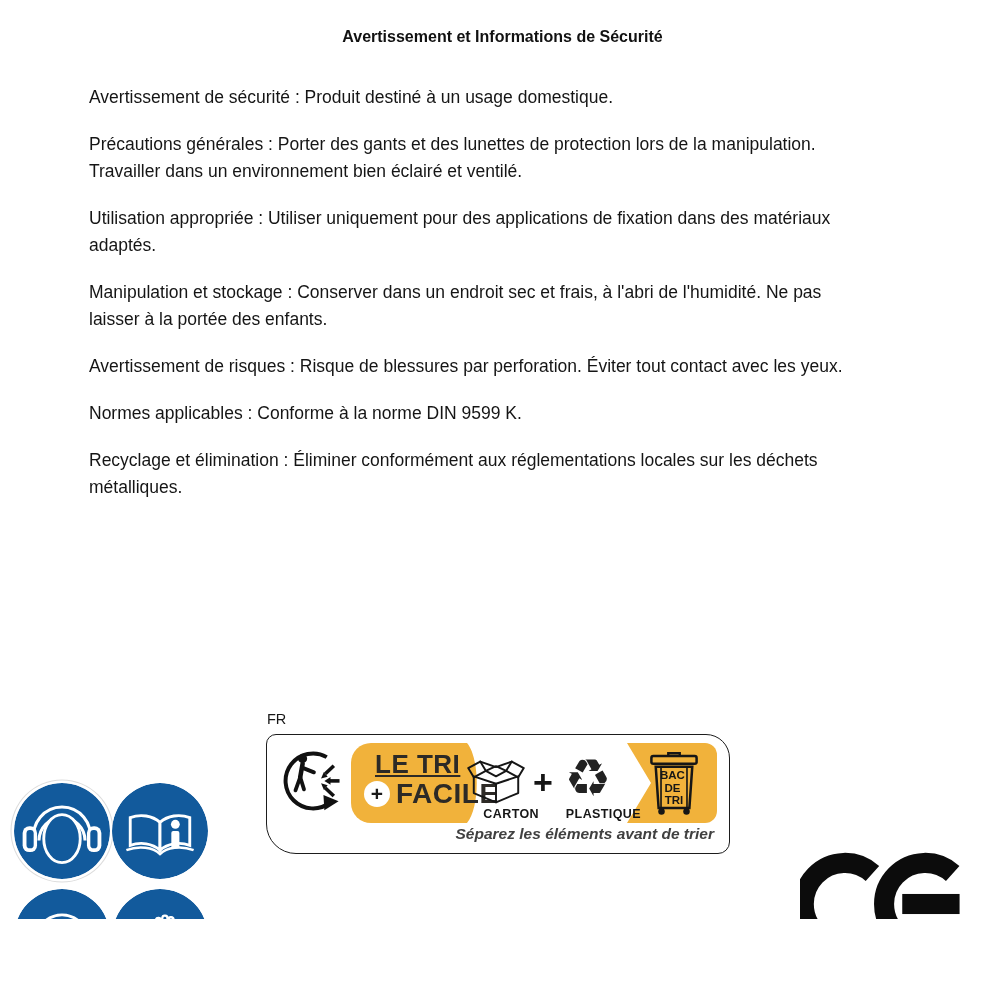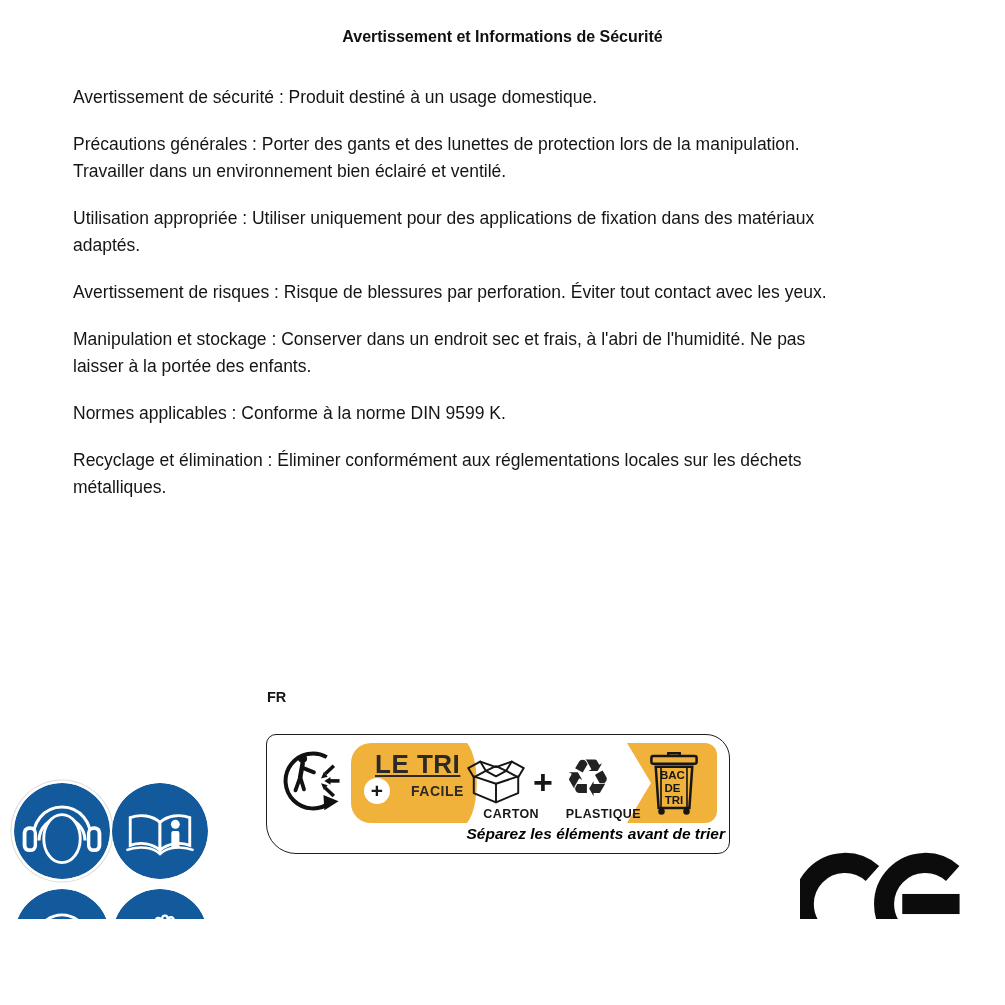--- a/index.html
+++ b/index.html
@@ -3,47 +3,47 @@
 <meta charset="utf-8">
 <style>
   html,body{margin:0;padding:0;background:#ffffff;}
   .page{position:relative;width:1005px;height:919px;background:#ffffff;overflow:hidden;
         font-family:"Liberation Sans",sans-serif;color:#1a1a1a;}
   
   .doc-title{position:absolute;top:28px;left:0;width:100%;text-align:center;
              font-size:16px;font-weight:bold;color:#111;margin:0;}
   
   .paras{position:absolute;left:73px;top:84px;width:900px;}
-  .paras p{margin:0 0 20px 0;font-size:17.5px;line-height:27px;white-space:pre;color:#151515;}
-  
-  .fr-code{position:absolute;left:267px;top:689px;font-size:14.5px;font-weight:bold;color:#161616;}
+  .paras p{margin:0 0 20px 16px;font-size:17.5px;line-height:27px;white-space:pre;color:#151515;}
+  
+  .fr-code{position:absolute;left:267px;top:711px;font-size:14.5px;font-weight:normal;color:#161616;}
   .tri-label{position:absolute;left:266px;top:734px;width:462px;height:118px;background:#fff;
              border:1.5px solid #1d1d1d;border-radius:10px 24px 12px 30px;}
   .triman{position:absolute;left:10px;top:8px;}
   .band{position:absolute;left:84px;top:8px;width:366px;height:80px;background:#F1B23B;
         border-radius:20px 12px 12px 20px;}
   .notch{position:absolute;left:100px;top:0;}
   .headline{position:absolute;left:13px;top:9px;color:#2d2a26;font-weight:bold;}
   .headline .l1{font-size:26px;letter-spacing:.5px;line-height:24px;padding-left:11px;text-decoration:underline;}
   .headline .l2{display:flex;align-items:center;margin-top:2px;}
   .plus-circle{display:inline-flex;align-items:center;justify-content:center;width:26px;height:26px;
                border-radius:50%;background:#fff;color:#1a1a1a;font-size:21px;font-weight:bold;line-height:26px;}
-  .headline .l2 .word{font-size:14px;letter-spacing:.5px;margin-left:21px;}
+  .headline .l2 .word{font-size:28px;letter-spacing:.5px;margin-left:6px;}
   .carton-svg{position:absolute;left:114px;top:13px;}
   .mat-label{position:absolute;top:64px;font-size:12.5px;font-weight:bold;letter-spacing:.4px;
              text-align:right;color:#161616;}
   .carton-label{left:102px;width:86px;}
   .plastique-label{left:194px;width:96px;}
   .plus-sep{position:absolute;left:176px;top:20px;width:32px;text-align:center;
             font-size:34px;font-weight:bold;color:#161616;}
   .recycle-glyph{position:absolute;left:208px;top:6px;width:58px;text-align:center;
                  font-size:52px;line-height:58px;color:#222;font-family:"DejaVu Sans",sans-serif;}
   .bin-svg{position:absolute;left:298px;top:9px;}
-  .tagline{position:absolute;right:4px;top:90px;font-size:15.5px;font-style:italic;
-           font-weight:bold;color:#000000;}
+  .tagline{position:absolute;right:15px;top:90px;font-size:15.5px;font-style:italic;
+           font-weight:bold;color:#404040;}
   
   .sicon{position:absolute;width:96px;height:96px;border-radius:50%;}
   .sicon.ring{box-shadow:0 0 0 2.5px #fff,0 0 0 3.5px #dcdcdc;}
   .si-ear{left:14px;top:783px;}  .si-book{left:112px;top:783px;}
   .si-eye{left:14px;top:889px;}  .si-glove{left:112px;top:889px;}
   
   .address{position:absolute;left:240px;top:875px;width:520px;text-align:center;
            font-size:16.5px;font-weight:bold;line-height:21px;color:#161616;}
   
   .ce{position:absolute;left:800px;top:846px;}
@@ -54,23 +54,23 @@
 <div class="page">
 
   <h1 class="doc-title">Avertissement et Informations de Sécurité</h1>
 
   <div class="paras">
     <p>Avertissement de sécurité : Produit destiné à un usage domestique.</p>
     <p>Précautions générales : Porter des gants et des lunettes de protection lors de la manipulation.
 Travailler dans un environnement bien éclairé et ventilé.</p>
     <p>Utilisation appropriée : Utiliser uniquement pour des applications de fixation dans des matériaux
 adaptés.</p>
-    <p>Avertissement de risques : Risque de blessures par perforation. Éviter tout contact avec les yeux.</p>
     <p>Manipulation et stockage : Conserver dans un endroit sec et frais, à l'abri de l'humidité. Ne pas
 laisser à la portée des enfants.</p>
+    <p>Avertissement de risques : Risque de blessures par perforation. Éviter tout contact avec les yeux.</p>
     <p>Normes applicables : Conforme à la norme DIN 9599 K.</p>
     <p>Recyclage et élimination : Éliminer conformément aux réglementations locales sur les déchets
 métalliques.</p>
   </div>
 
   <div class="fr-code">FR</div>
 
   <div class="tri-label">
 
     <svg class="triman" width="72" height="72" viewBox="0 0 76 76">

